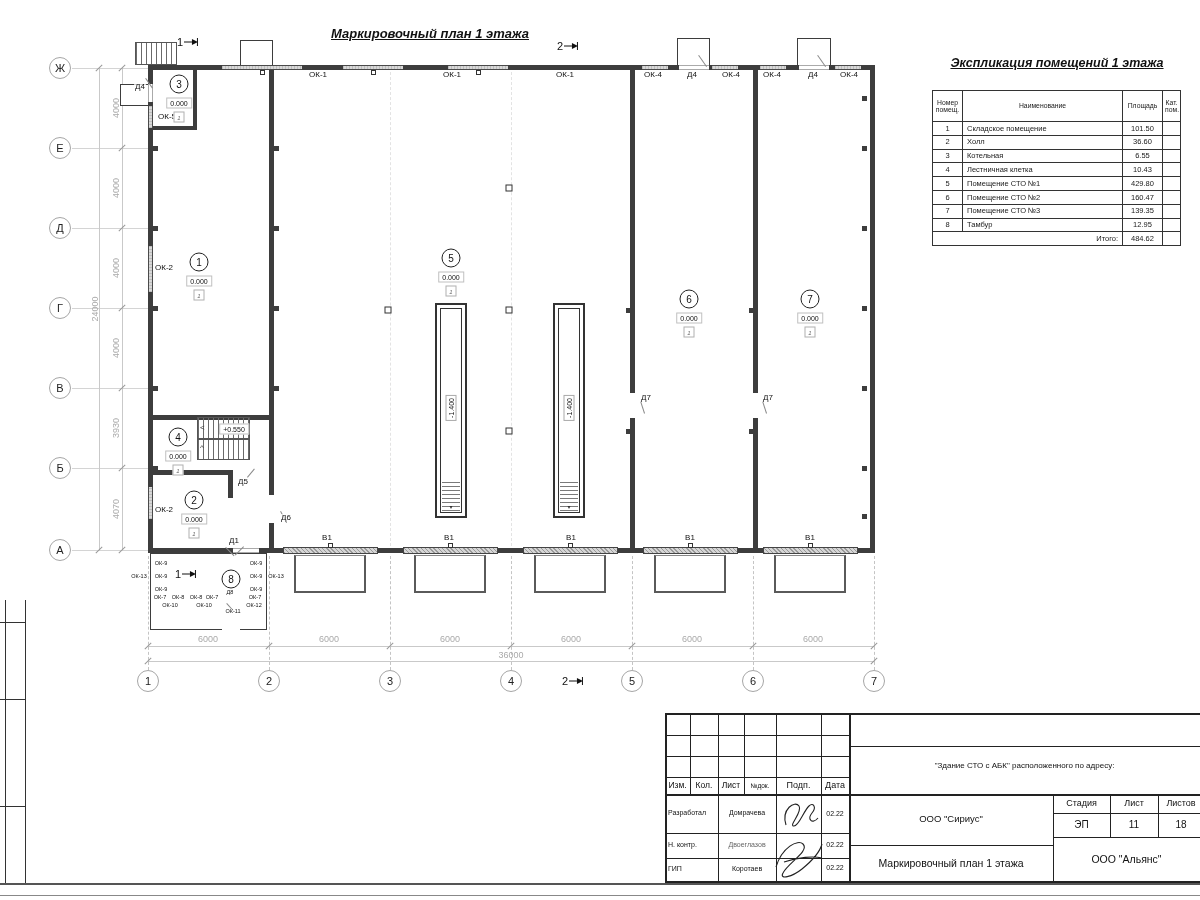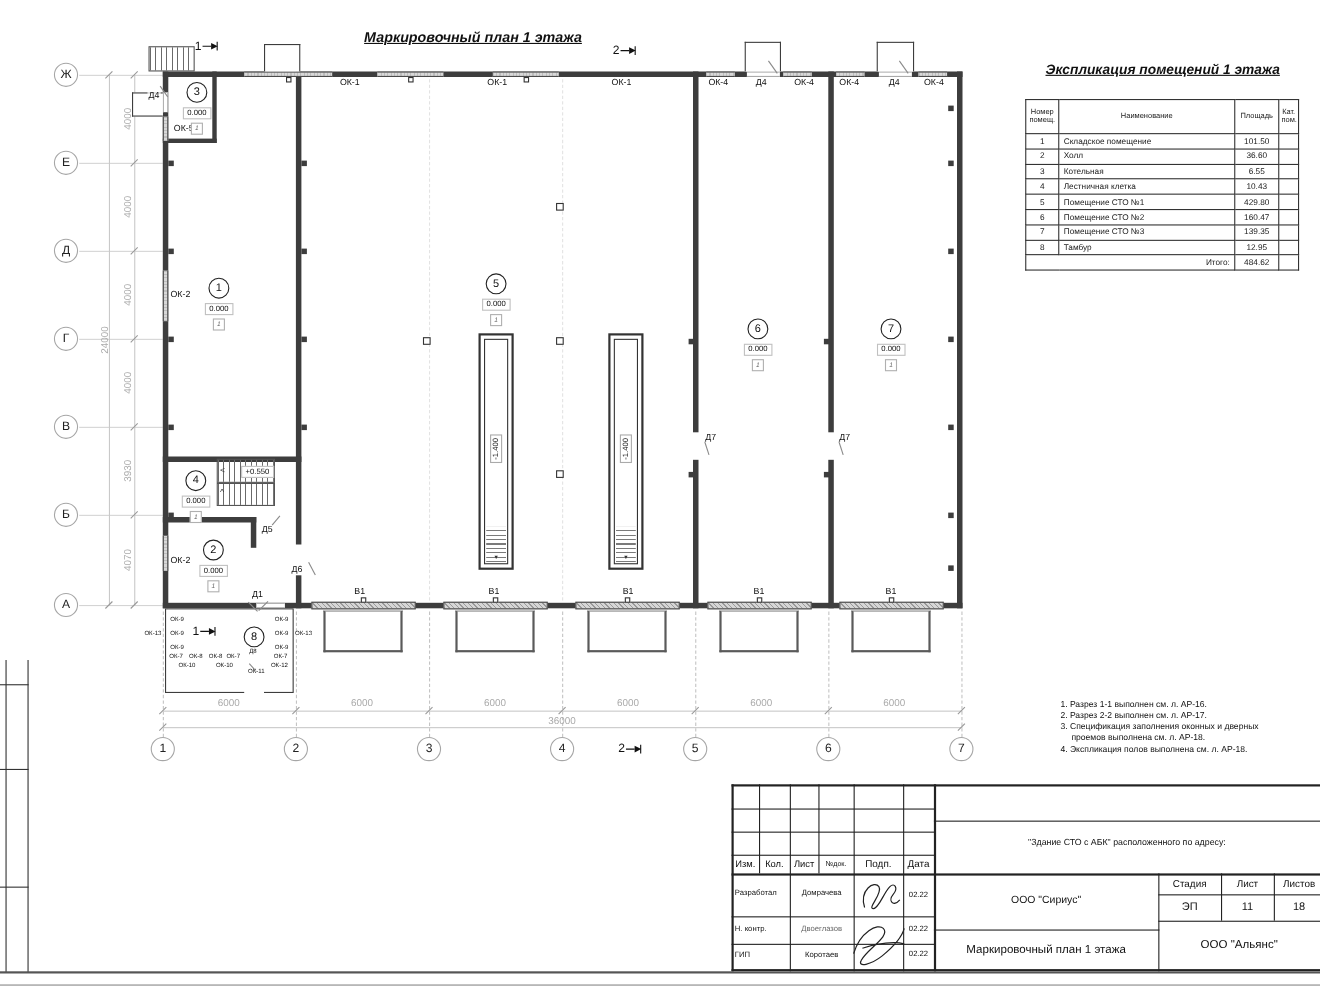--- a/index.html
+++ b/index.html
@@ -241,21 +241,21 @@
       <div class="plabel" style="left: 692px; top: 75px;">Д4</div>
       <div class="plabel" style="left: 731px; top: 75px;">ОК-4</div>
       <div class="plabel" style="left: 772px; top: 75px;">ОК-4</div>
       <div class="plabel" style="left: 813px; top: 75px;">Д4</div>
       <div class="plabel" style="left: 849px; top: 75px;">ОК-4</div>
       <div class="plabel" style="left: 140px; top: 87px;">Д4</div>
       <div class="plabel" style="left: 167px; top: 117px;">ОК-5</div>
       <div class="plabel" style="left: 164px; top: 268px;">ОК-2</div>
       <div class="plabel" style="left: 164px; top: 510px;">ОК-2</div>
       <div class="plabel" style="left: 243px; top: 482px;">Д5</div>
-      <div class="plabel" style="left: 270px; top: 518px;">Д6</div>
+      <div class="plabel" style="left: 286px; top: 518px;">Д6</div>
       <div class="plabel" style="left: 234px; top: 541px;">Д1</div>
       <div class="plabel" style="left: 646px; top: 398px;">Д7</div>
       <div class="plabel" style="left: 768px; top: 398px;">Д7</div>
       <div class="plabel" style="left: 327px; top: 538px;">В1</div>
       <div class="plabel" style="left: 449px; top: 538px;">В1</div>
       <div class="plabel" style="left: 571px; top: 538px;">В1</div>
       <div class="plabel" style="left: 690px; top: 538px;">В1</div>
       <div class="plabel" style="left: 810px; top: 538px;">В1</div>
       <div class="plabel xs" style="left: 230px; top: 593px;">Д8</div>
       <div class="plabel xs" style="left: 161px; top: 564px;">ОК-9</div>
@@ -414,26 +414,20 @@
       </tbody>
     <tfoot>
       <tr>
         <td class="tot" colspan="2">Итого:</td>
         <td>484.62</td>
         <td></td>
       </tr>
     </tfoot>
   </table>
 
-  <div id="notes" class="notes" style="left:964px;top:636px;width:200px;">
-      <div>1. Разрез 1-1 выполнен см. л. АР-16.</div>
-      <div>2. Разрез 2-2 выполнен см. л. АР-17.</div>
-      <div>3. Спецификация заполнения оконных и дверных проемов выполнена см. л. АР-18.</div>
-      <div>4. Экспликация полов выполнена см. л. АР-18.</div>
-    </div>
 
   <div class="lstamp">
     <i style="left:5px;top:600px;width:1px;height:284px;"></i>
     <i style="left:25px;top:600px;width:1px;height:284px;"></i>
     <i style="left:0;top:622px;width:26px;height:1px;"></i>
     <i style="left:0;top:699px;width:26px;height:1px;"></i>
     <i style="left:0;top:806px;width:26px;height:1px;"></i>
   </div>
 
   <div class="frame" style="left:0;top:883px;width:1200px;height:1.5px;"></div>

